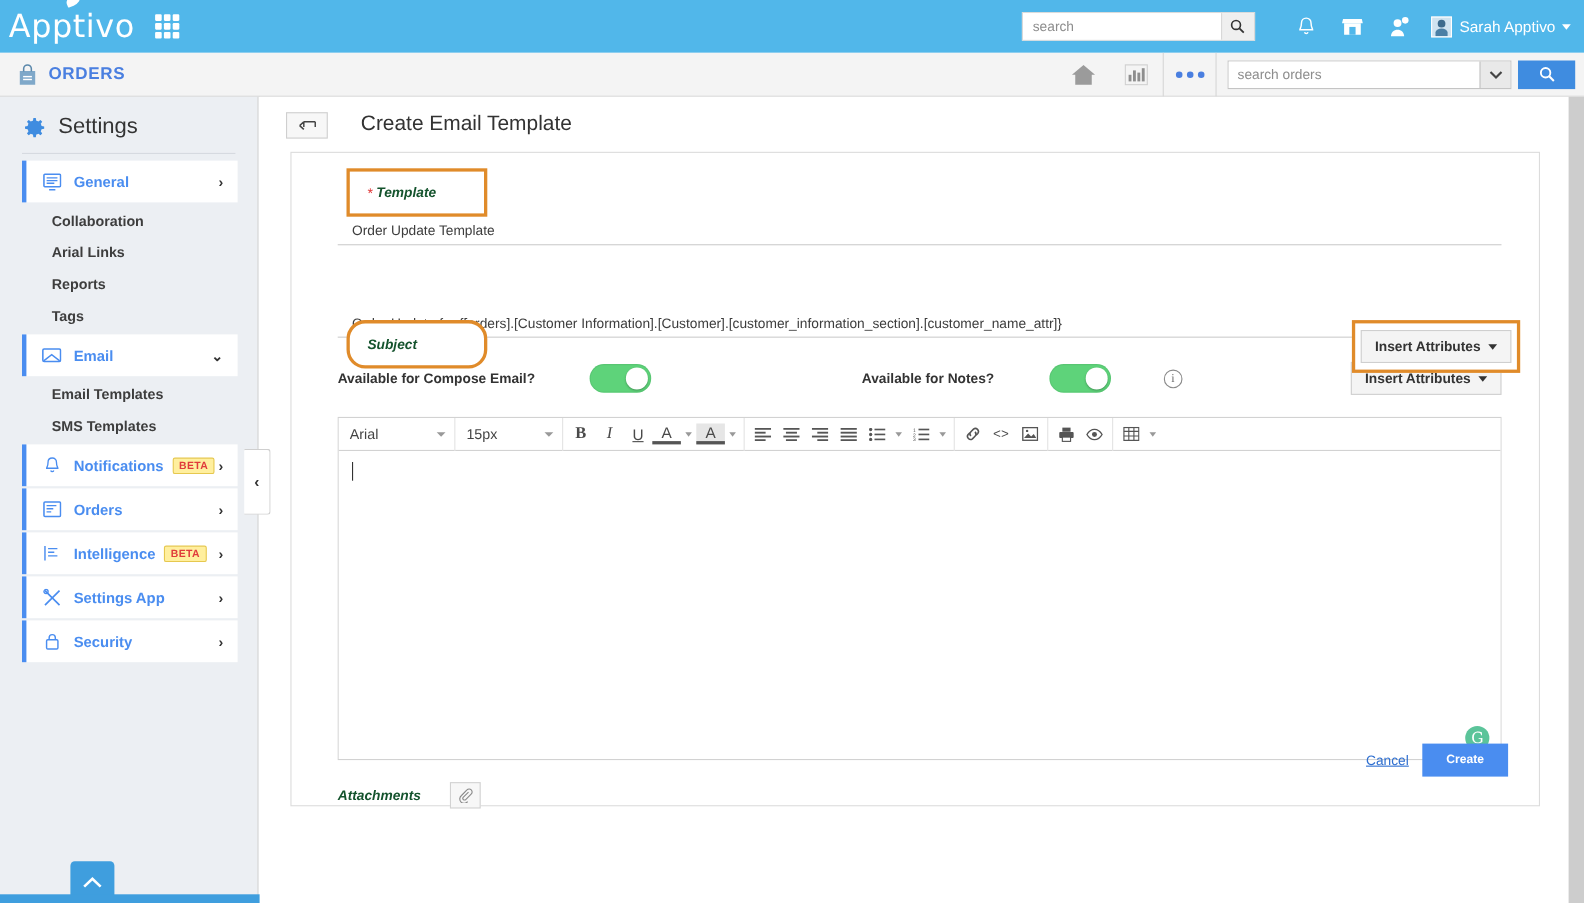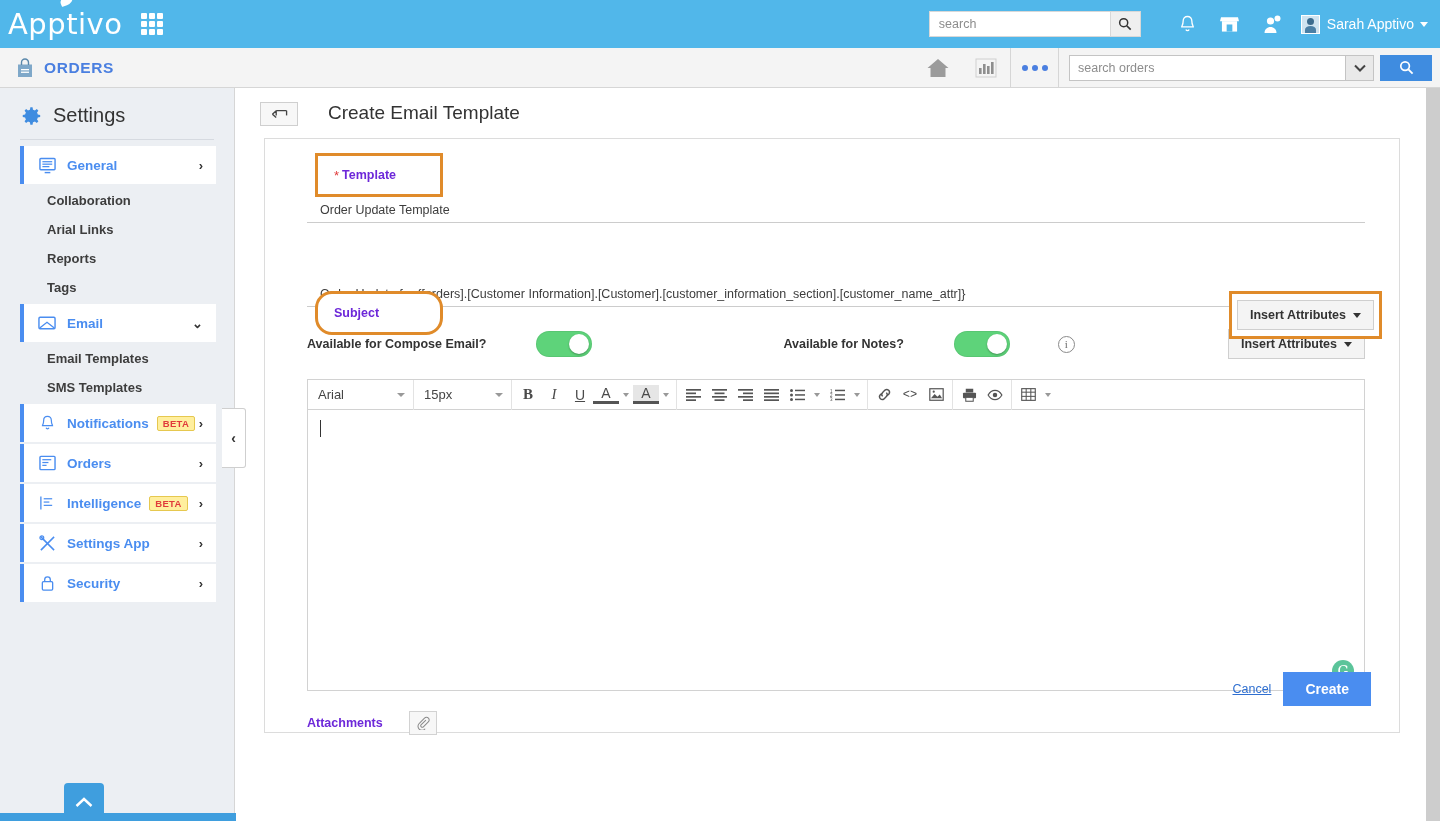--- a/index.html
+++ b/index.html
@@ -75,21 +75,21 @@
   .bagicon { margin-left:16px; width:18px; height:20px; }
   .appname { color:#4a7fe0; font-size:15.5px; font-weight:bold; letter-spacing:.6px; margin-left:10px;}
   .approw-right { margin-left:auto; display:flex; align-items:stretch; height:40px;}
   .hicon {
     width:48px; display:flex;align-items:center;justify-content:center; cursor:pointer;
   }
   .hsep { border-left:1px solid #d6d6d6; }
   .dots { display:flex; gap:4px; }
   .dots i { width:6px;height:6px;border-radius:50%;background:#4a7fe0;display:block;}
   .osearch { display:flex; align-items:center; padding:0 8px 0 10px; }
-  .obox { display:flex; height:26px; border:1px solid #c4c4c4; background:#fff;gap:47px; }
+  .obox { display:flex; height:26px; border:1px solid #c4c4c4; background:#fff; }
   .obox input {
     width:228px;border:none;outline:none;padding:0 8px;font-size:12.5px;color:#555;
     font-family:"Liberation Sans", sans-serif;
   }
   .obox input::placeholder{color:#8d8d8d;}
   .obox .dd {
     width:28px;background:#e9e9e9;border-left:1px solid #c4c4c4;
     display:flex;align-items:center;justify-content:center;cursor:pointer;
   }
   .obtn {
@@ -139,21 +139,21 @@
     width:38px;height:24px;border:1px solid #cfcfcf;background:#f7f7f7;
     display:flex;align-items:center;justify-content:center;cursor:pointer;font-size:15px;color:#444;
   }
   .page-title { font-size:19px;color:#333;margin-left:16px;}
 
   .card {
     margin:0 40px 0 28px; border:1px solid #dcdcdc; background:#fff;
     height:595px; position:relative; padding:16px 0 0 0;
   }
   .row { display:flex; align-items:flex-start; position:relative; }
-  .flabel { font-size:12.5px;color:#6d28d9;font-weight:bold; }
+  .flabel { font-size:12.5px;color:#14532d;font-weight:bold;font-style:italic; }
   .req { color:#e03b3b; margin-right:3px; font-size:13px; }
 
   .hl-box {
     position:absolute; border:3px solid #e08b2a; background:#fff;
     display:flex; align-items:center; z-index:3;
   }
   .hl-template { left:50px; top:-2px; width:128px; height:44px; padding-left:16px;}
   .hl-subject  { left:50px; top:68px; width:128px; height:44px; padding-left:16px;border-radius:17px;}
   .hl-insert   { right:17px; top:68px; width:153px; height:48px; }
 
@@ -212,21 +212,21 @@
   }
 
   .attach-row { display:flex;align-items:center;padding:0 34px 0 42px; margin-top:20px; }
   .attach-btn {
     width:28px;height:24px;border:1px solid #d2d2d2;background:#f7f7f7;margin-left:26px;
     display:flex;align-items:center;justify-content:center;cursor:pointer;
   }
   .footer { position:absolute;right:28px;bottom:26px;display:flex;align-items:center;gap:12px;}
   .cancel-link { color:#2f6fd0;font-size:12.5px;text-decoration:underline;cursor:pointer;}
   .create-btn {
-    background:#4a8df0;color:#fff;font-size:14px;font-weight:bold;border:none;
+    background:#4a8df0;color:#fff;font-size:11px;font-weight:bold;border:none;
     padding:9px 22px;cursor:pointer;font-family:"Liberation Sans", sans-serif;
   }
   .vscroll{position:absolute;top:88px;right:0;width:14px;height:733px;background:#cdcdcd;}
 </style>
 </head>
 <body>
 
 <div class="app">
 
   <div class="topbar">

